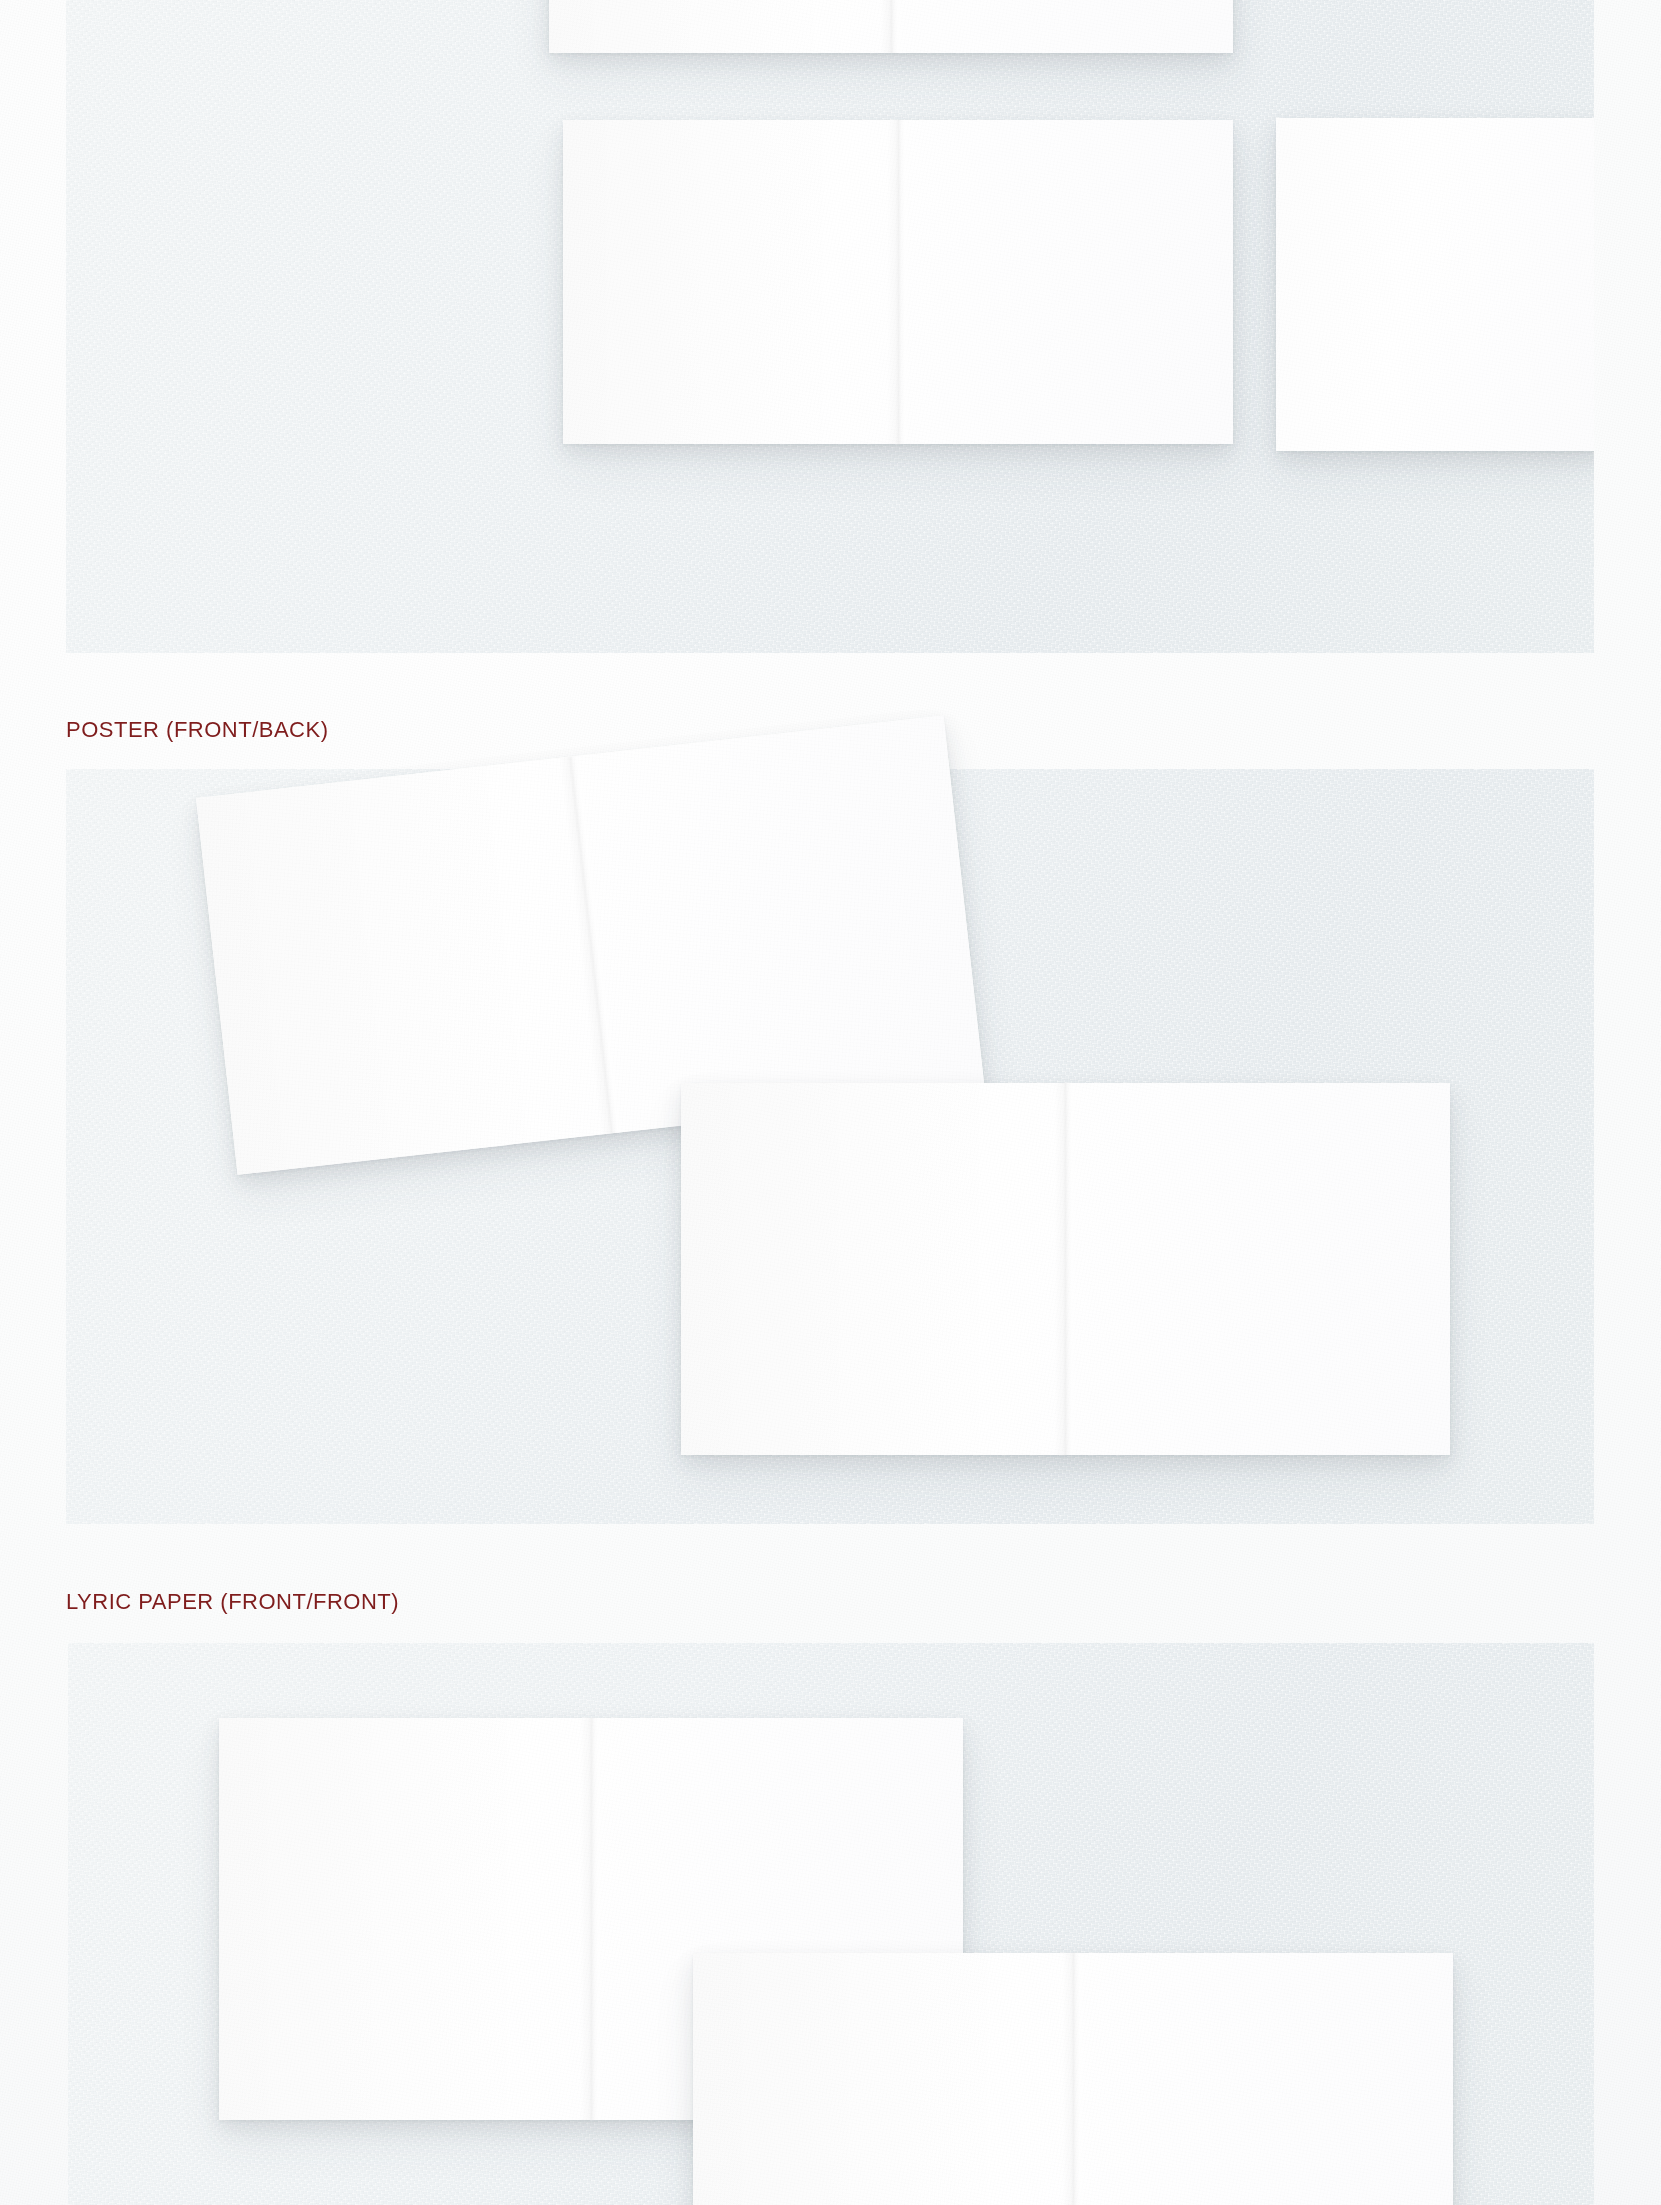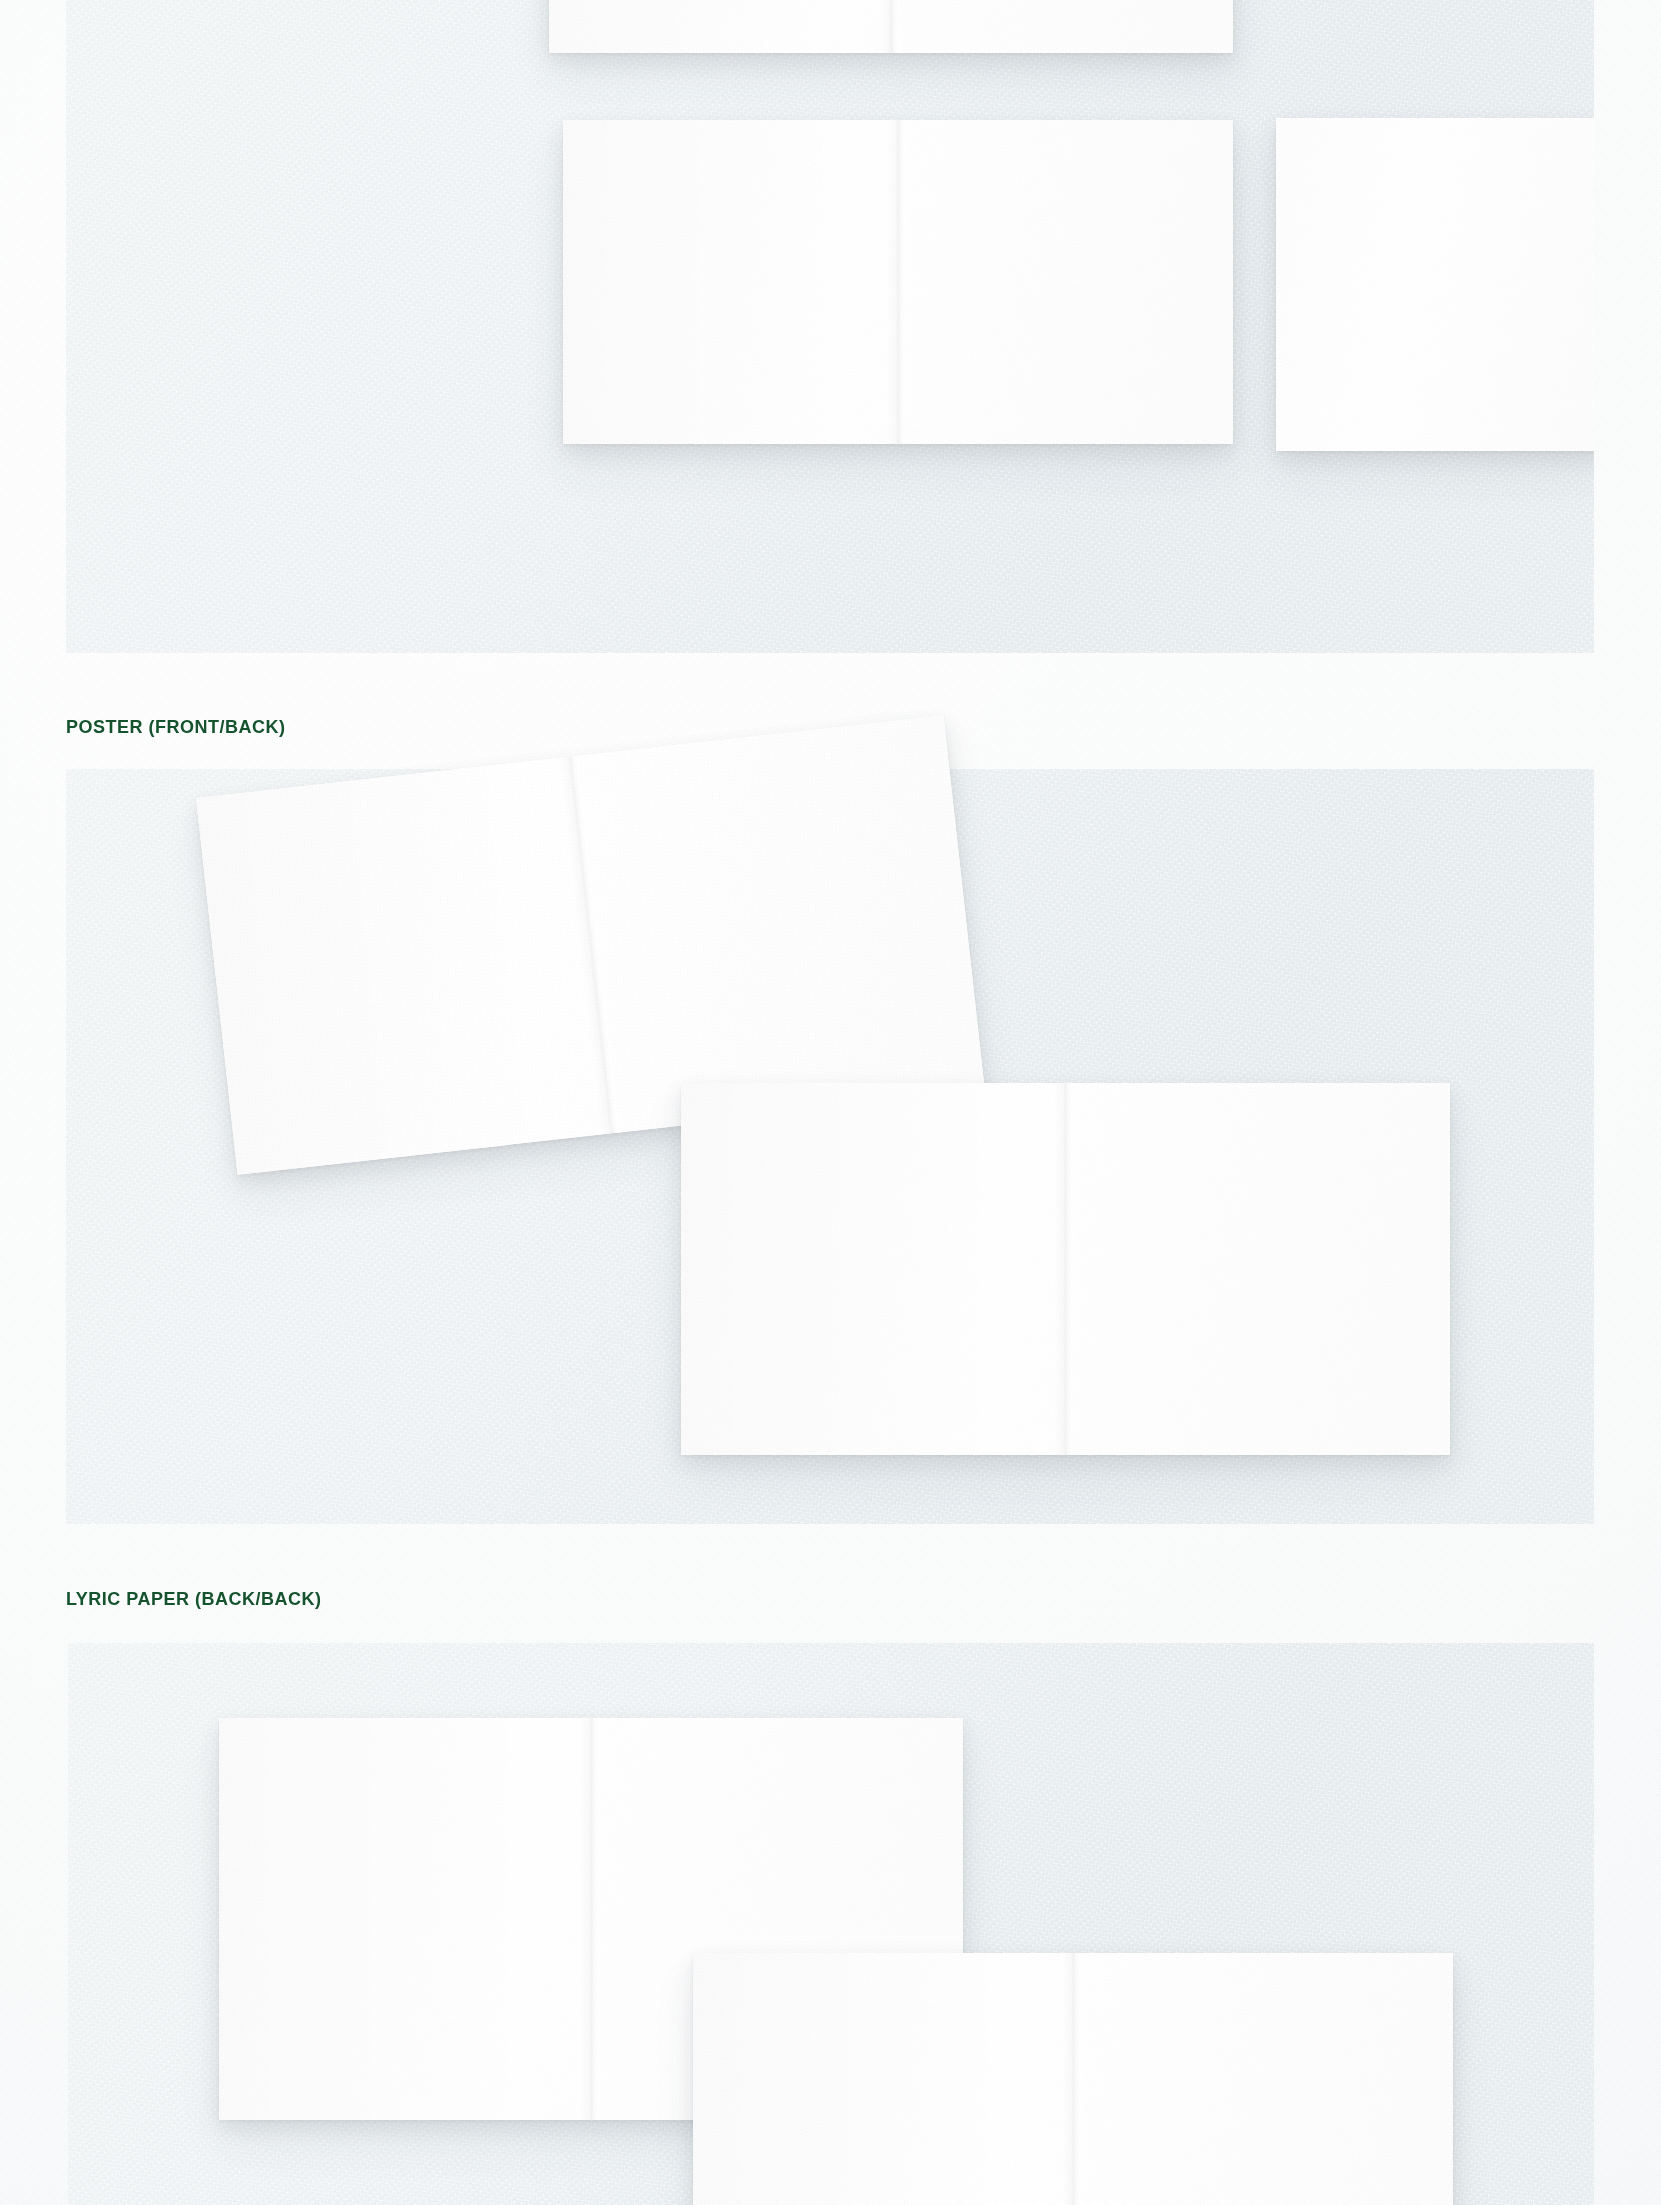--- a/index.html
+++ b/index.html
@@ -34,24 +34,24 @@
       repeating-linear-gradient(7deg,  rgba(255,255,255,0.55) 0px, rgba(255,255,255,0) 0.9px, rgba(255,255,255,0) 2.6px, rgba(0,0,0,0.015) 3.5px),
       repeating-linear-gradient(97deg, rgba(255,255,255,0.45) 0px, rgba(255,255,255,0) 0.9px, rgba(255,255,255,0) 2.6px, rgba(0,0,0,0.013) 3.5px),
       linear-gradient(120deg, #f2f5f6 0%, #eef2f4 35%, #e7ecef 70%, #e9eef0 100%);
     overflow: hidden;
   }
 
   
   .section-label {
     position: absolute;
     font-family: "Liberation Sans", sans-serif;
-    font-weight: 700;
-    font-size: 18px;
+    font-weight: 400;
+    font-size: 22px;
     letter-spacing: 0.5px;
-    color: #14532d;
+    color: #7f1d1d;
     white-space: nowrap;
   }
 
   
   .card {
     position: absolute;
     background-color: #ffffff;
     background-image:
       repeating-linear-gradient(11deg,  rgba(0,0,0,0.007) 0px, rgba(0,0,0,0) 0.9px, rgba(0,0,0,0) 2.6px, rgba(0,0,0,0.006) 3.5px),
       repeating-linear-gradient(101deg, rgba(0,0,0,0.006) 0px, rgba(0,0,0,0) 0.9px, rgba(0,0,0,0) 2.6px, rgba(0,0,0,0.007) 3.5px),
@@ -140,21 +140,21 @@
       <div class="leaf-tint" style="width:50%;"></div>
       <div class="fold" style="left:calc(50% - 11.5px);"></div>
     </div>
   </div>
 
   <div class="card" id="card-poster-flat">
     <div class="leaf-tint" style="width:50%;"></div>
     <div class="fold" style="left:calc(50% - 11.5px);"></div>
   </div>
 
-  <div class="section-label" style="left:66px; top:1589px;">LYRIC PAPER (BACK/BACK)</div>
+  <div class="section-label" style="left:66px; top:1589px;">LYRIC PAPER (FRONT/FRONT)</div>
 
   <div class="panel" id="panel-lyric">
   </div>
 
   <div class="card" id="card-lyric-back">
     <div class="leaf-tint" style="width:50%;"></div>
     <div class="fold" style="left:calc(50% - 11.5px);"></div>
   </div>
 
   <div class="card" id="card-lyric-front">

